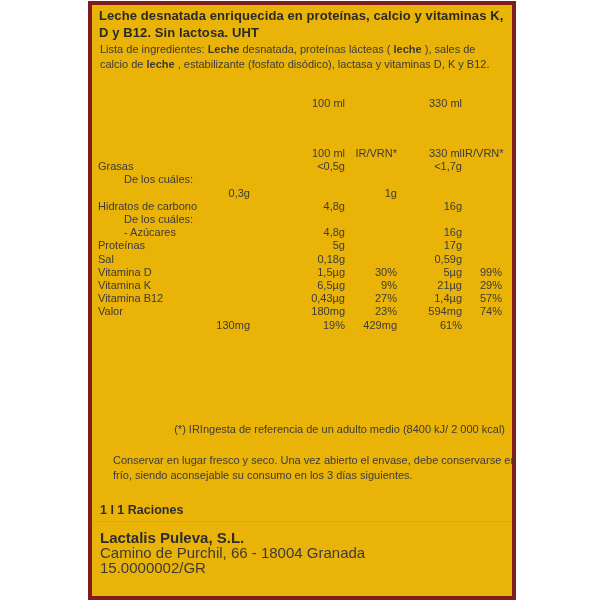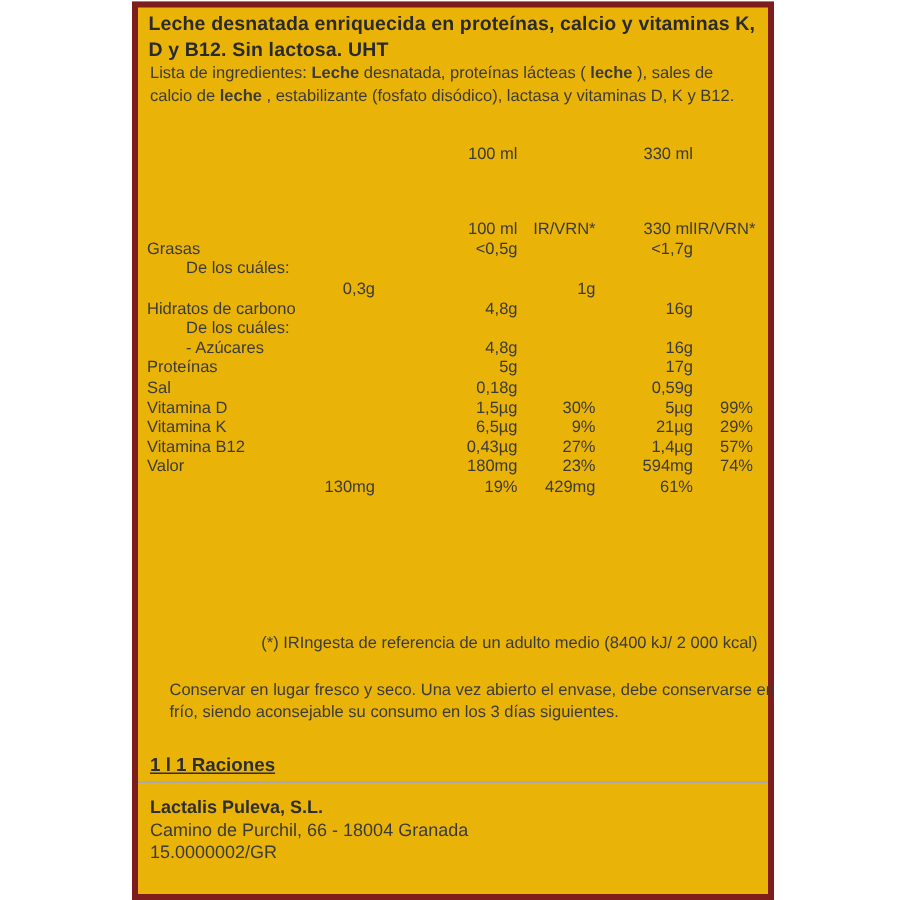--- a/index.html
+++ b/index.html
@@ -45,29 +45,29 @@
   .footnote {
     left: 8px; top: 417px; width: 405px;
     font-size: 11px; line-height: 14px; text-align: right;
   }
   .storage {
     left: 8px; top: 448px; width: 408px;
     font-size: 11px; line-height: 14.5px; margin-left: 13px;
   }
   .raciones {
     left: 8px; top: 498px;
-    font-size: 12.5px; font-weight: bold; color: #2e2e2e; text-decoration: underline;
+    font-size: 12.5px; font-weight: bold; color: #2e2e2e;
   }
   .divider {
     left: 0; top: 516px; width: 420px; height: 0;
     border-top: 1px solid #a8a8a8;
   }
   .company {
     left: 8px; top: 526px; width: 400px;
-    font-size: 12px; line-height: 14.8px;
+    font-size: 15px; line-height: 14.8px;
   }
   .company .name { font-weight: bold; color: #2e2e2e; }
 </style>
 </head>
 <body>
 
 <div class="label-box">
 
   <div class="abs title">Leche desnatada enriquecida en proteínas, calcio y vitaminas K, D y B12. Sin lactosa. UHT</div>
 

